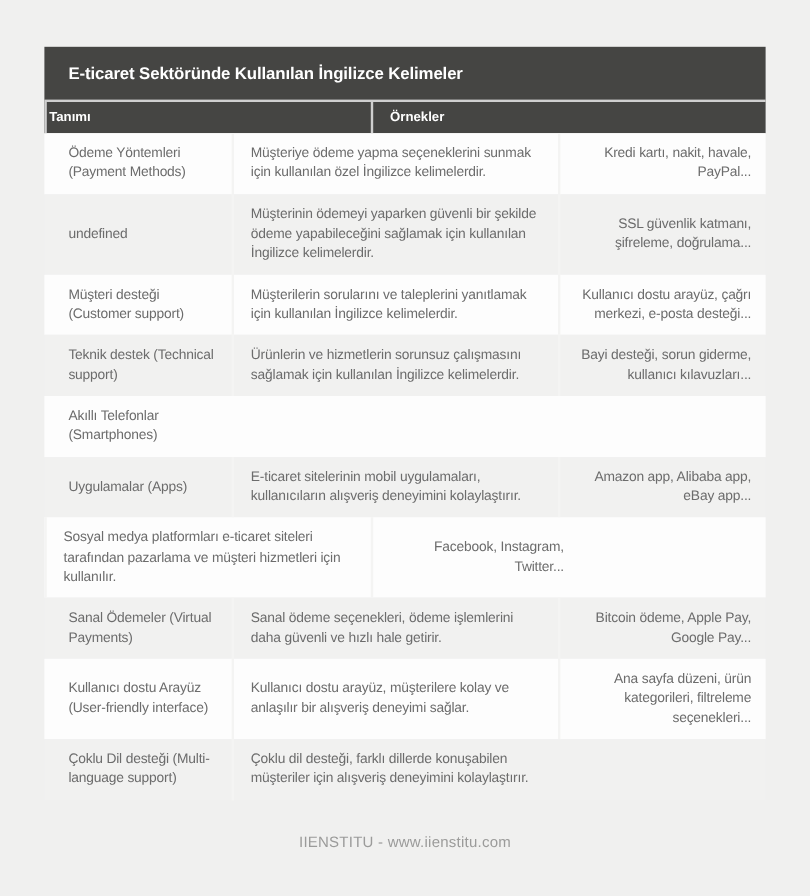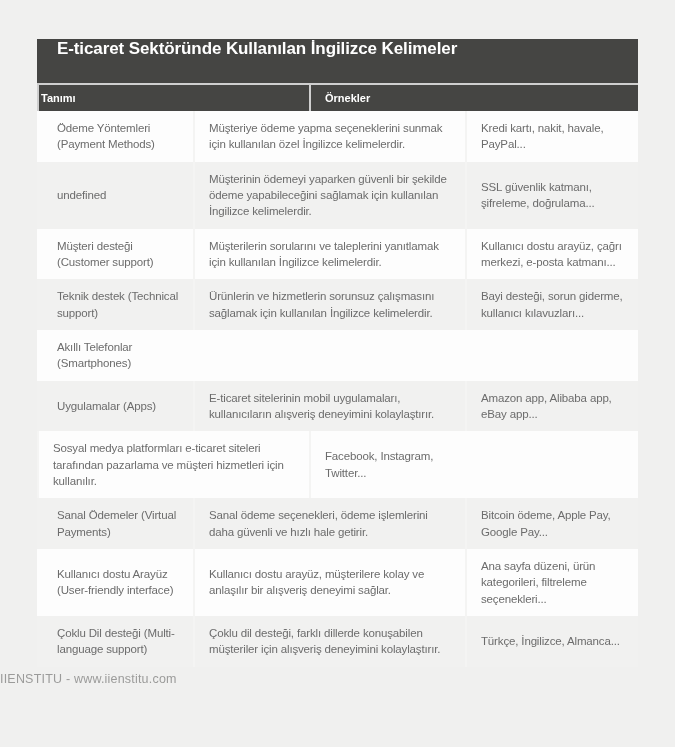--- a/index.html
+++ b/index.html
@@ -25,22 +25,23 @@
     position:absolute;
     left:37px;
     top:39px;
     width:601px;
   }
   .title-bar{
     background:var(--header-bg);
     color:var(--header-text);
     height:46px;
     display:flex;
+    align-items:center;
     padding:0 20px;
-    font-size:17px;
+    font-size:14px;
     font-weight:bold;
     letter-spacing:-0.1px;
     border-bottom:2px solid var(--divider-header);
   }
   .col-headers{
     display:flex;
     background:var(--header-bg);
   }
   .col-h{
     color:var(--header-text);
@@ -61,26 +62,27 @@
     font-size:11.5px;
     line-height:1.42;
     letter-spacing:-0.15px;
     color:var(--body-text);
     padding:9px 12px;
     display:flex;
     align-items:center;
   }
   .cell.c-term{width:156px;padding-left:20px;padding-right:8px;}
   .cell.c-def{width:272px;padding-left:14px;border-left:2px solid var(--divider-body);}
-  .cell.c-ex{width:173px;padding-left:14px;border-left:2px solid var(--divider-body);}
+  .cell.c-ex{width:173px;padding-left:14px;border-left:2px solid var(--divider-body);text-align:right;}
   .page-footer{
     position:absolute;
     left:0;
     right:0;
-    top:672px;
+    top:695px;
+    text-align:center;
     font-size:12.5px;
     color:var(--footer-text);
     letter-spacing:0.2px;
   }
 </style>
 </head>
 <body>
 
 <div class="table-card">
   <div class="title-bar">
@@ -99,21 +101,21 @@
 
   <div class="row">
     <div class="cell c-term">undefined</div>
     <div class="cell c-def">Müşterinin ödemeyi yaparken güvenli bir şekilde ödeme yapabileceğini sağlamak için kullanılan İngilizce kelimelerdir.</div>
     <div class="cell c-ex">SSL güvenlik katmanı, şifreleme, doğrulama...</div>
   </div>
 
   <div class="row">
     <div class="cell c-term">Müşteri desteği (Customer support)</div>
     <div class="cell c-def">Müşterilerin sorularını ve taleplerini yanıtlamak için kullanılan İngilizce kelimelerdir.</div>
-    <div class="cell c-ex">Kullanıcı dostu arayüz, çağrı merkezi, e-posta katmanı...</div>
+    <div class="cell c-ex">Kullanıcı dostu arayüz, çağrı merkezi, e-posta desteği...</div>
   </div>
 
   <div class="row">
     <div class="cell c-term">Teknik destek (Technical support)</div>
     <div class="cell c-def">Ürünlerin ve hizmetlerin sorunsuz çalışmasını sağlamak için kullanılan İngilizce kelimelerdir.</div>
     <div class="cell c-ex">Bayi desteği, sorun giderme, kullanıcı kılavuzları...</div>
   </div>
 
   <div class="row">
     <div class="cell c-term">Akıllı Telefonlar (Smartphones)</div>
@@ -138,20 +140,19 @@
 
   <div class="row">
     <div class="cell c-term">Kullanıcı dostu Arayüz (User-friendly interface)</div>
     <div class="cell c-def">Kullanıcı dostu arayüz, müşterilere kolay ve anlaşılır bir alışveriş deneyimi sağlar.</div>
     <div class="cell c-ex">Ana sayfa düzeni, ürün kategorileri, filtreleme seçenekleri...</div>
   </div>
 
   <div class="row">
     <div class="cell c-term">Çoklu Dil desteği (Multi-language support)</div>
     <div class="cell c-def">Çoklu dil desteği, farklı dillerde konuşabilen müşteriler için alışveriş deneyimini kolaylaştırır.</div>
-    <div class="cell c-ex">Türkçe, İngilizce, Almanca...</div>
   </div>
 </div>
 </div>
 
 <div class="page-footer">
   <span>IIENSTITU - www.iienstitu.com</span>
 </div>
 
 </body></html>

